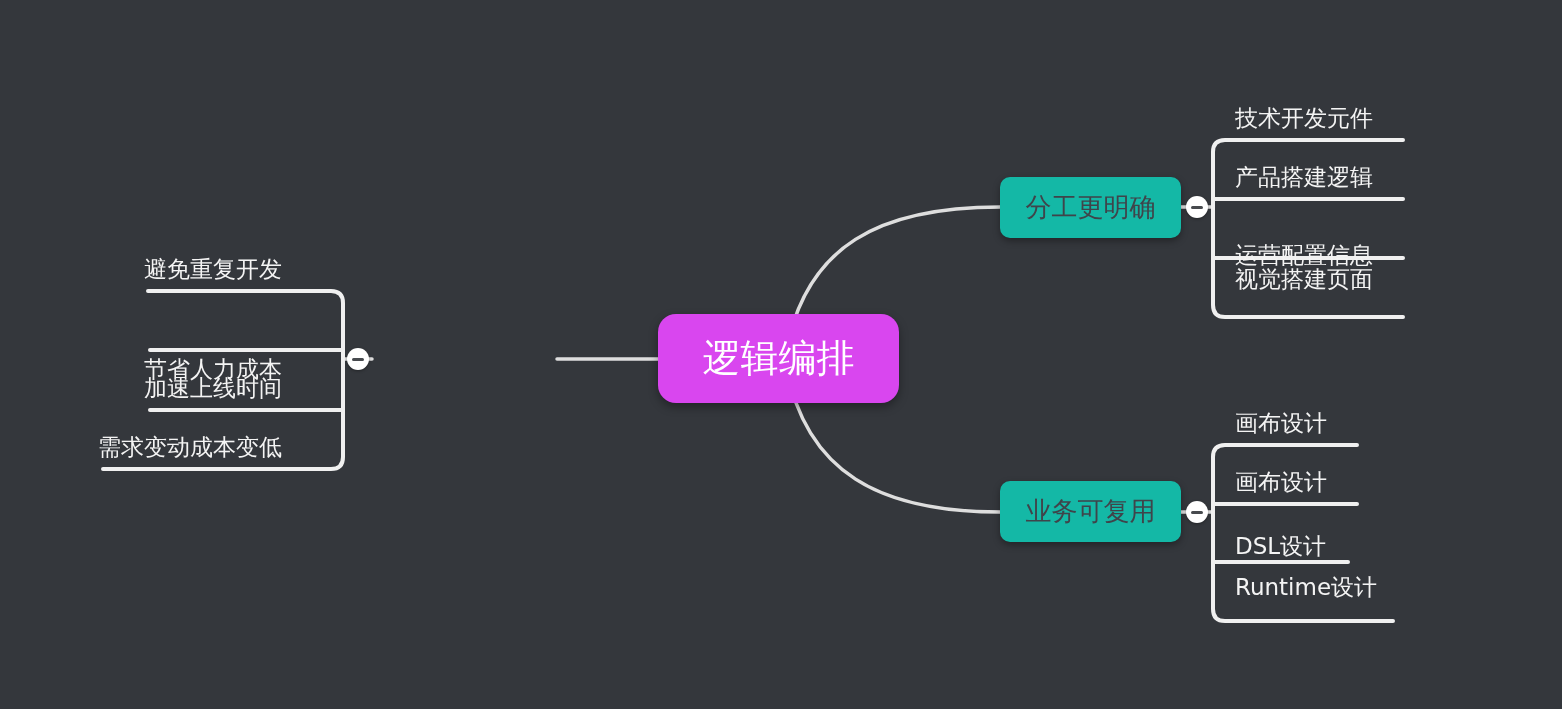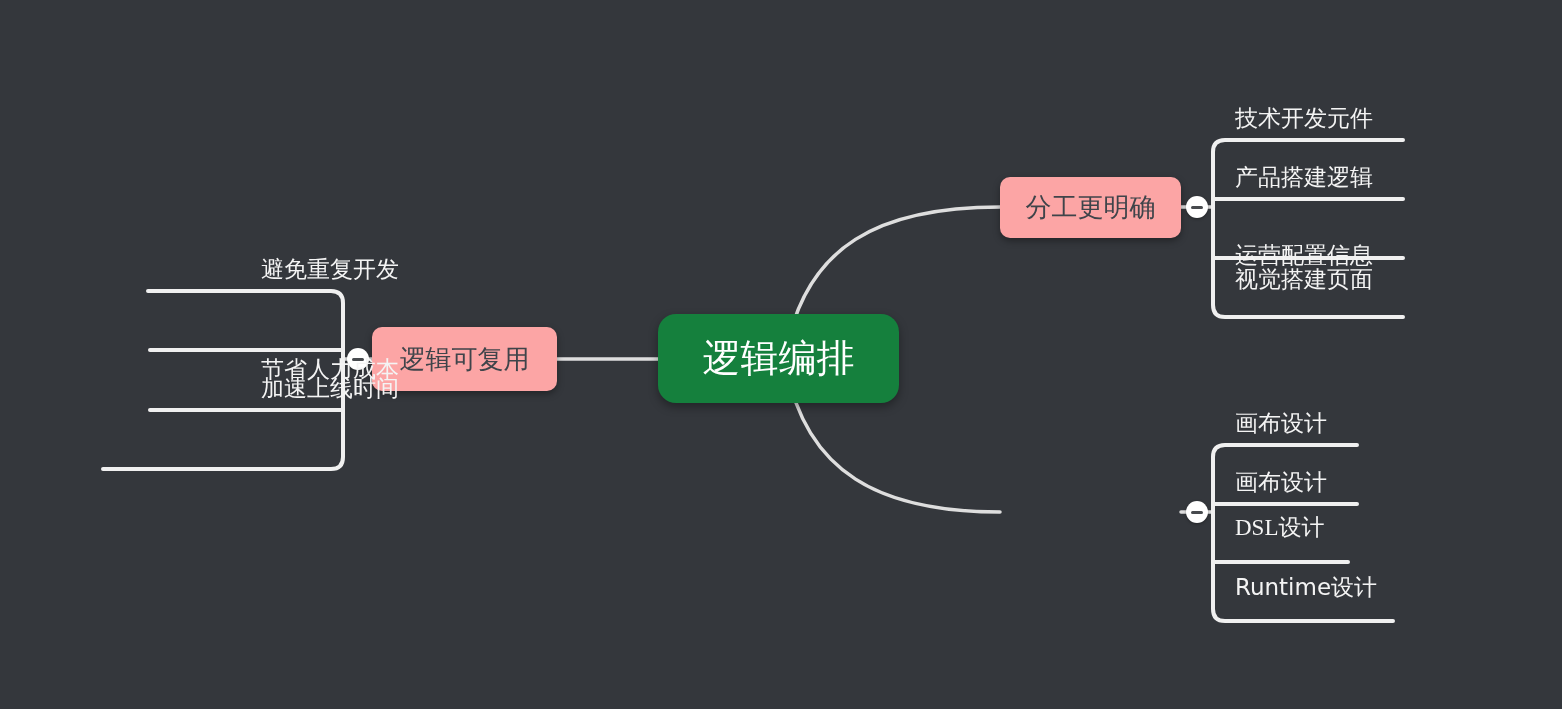--- a/index.html
+++ b/index.html
@@ -20,53 +20,53 @@
   
   .node{
     position:absolute;
     display:flex;align-items:center;justify-content:center;
     white-space:nowrap;
     box-sizing:border-box;
     cursor:pointer;
   }
   .root-node{
     left:658px;top:314px;width:241px;height:89px;
-    background:#15803d;
+    background:#d946ef;
     border-radius:18px;
     color:#ffffff;
     font-size:38px;
     box-shadow:0 4px 10px rgba(0,0,0,0.35);
   }
   .main-node{
-    background:#fca5a5;
+    background:#14b8a6;
     border-radius:10px;
     color:#3f444a;
     font-size:26px;
     box-shadow:0 3px 7px rgba(0,0,0,0.35);
   }
   .main-left   {left:372px; top:327px; width:185px; height:64px;}
   .main-rtop   {left:1000px;top:177px; width:181px; height:61px;}
   .main-rbottom{left:1000px;top:481px; width:181px; height:61px;}
 
   
   .child{
     position:absolute;
     color:#f4f4f4;
     font-size:23px;
     line-height:30px;
     height:30px;
     white-space:nowrap;
     cursor:pointer;
   }
-  .child.align-r{right:1163px;text-align:center;}
+  .child.align-r{right:1280px;text-align:center;}
   .child.align-l{left:1235px;text-align:right;}
 
   .cl-0{top:254px;} .cl-1{top:313px;margin-top:41px;} .cl-2{top:373px;} .cl-3{top:432px;}
   .ct-0{top:103px;} .ct-1{top:162px;} .ct-2{top:221px;margin-top:19px;} .ct-3{top:265px;font-family:Liberation Serif, serif;}
-  .cb-0{top:408px;} .cb-1{top:467px;} .cb-2{top:513px;font-family:Liberation Serif, serif;} .cb-3{top:572px;}
+  .cb-0{top:408px;} .cb-1{top:467px;} .cb-2{top:531px;} .cb-3{top:572px;}
 
   
   .collapse{
     position:absolute;
     width:22px;height:22px;
     background:#ffffff;
     border-radius:50%;
     box-shadow:0 1px 3px rgba(0,0,0,0.35);
     cursor:pointer;
   }
@@ -115,34 +115,35 @@
       <path d="M 1357 445 H 1225 Q 1213 445 1213 457 V 609 Q 1213 621 1225 621 H 1393"></path>
       <path d="M 1213 504 H 1357"></path>
       <path d="M 1213 562 H 1348"></path>
     </g>
   </svg>
 
   <div class="node root-node">
     <span>逻辑编排</span>
   </div>
 
-  <div class="node main-node main-left">
-    <span>逻辑可复用</span>
-  </div>
   <div class="node main-node main-rtop">
     <span>分工更明确</span>
+  </div>
+  <div class="node main-node main-rbottom">
+    <span>业务可复用</span>
   </div>
 
   <div class="collapse collapse-left"></div>
   <div class="collapse collapse-rtop"></div>
   <div class="collapse collapse-rbottom"></div>
 
   <div class="child align-r cl-0">避免重复开发</div>
   <div class="child align-r cl-1">节省人力成本</div>
   <div class="child align-r cl-2">加速上线时间</div>
+  <div class="child align-r cl-3">需求变动成本变低</div>
 
   <div class="child align-l ct-0">技术开发元件</div>
   <div class="child align-l ct-1">产品搭建逻辑</div>
   <div class="child align-l ct-2">运营配置信息</div>
   <div class="child align-l ct-3">视觉搭建页面</div>
 
   <div class="child align-l cb-0">画布设计</div>
   <div class="child align-l cb-1">画布设计</div>
   <div class="child align-l cb-2">DSL设计</div>
   <div class="child align-l cb-3">Runtime设计</div>

